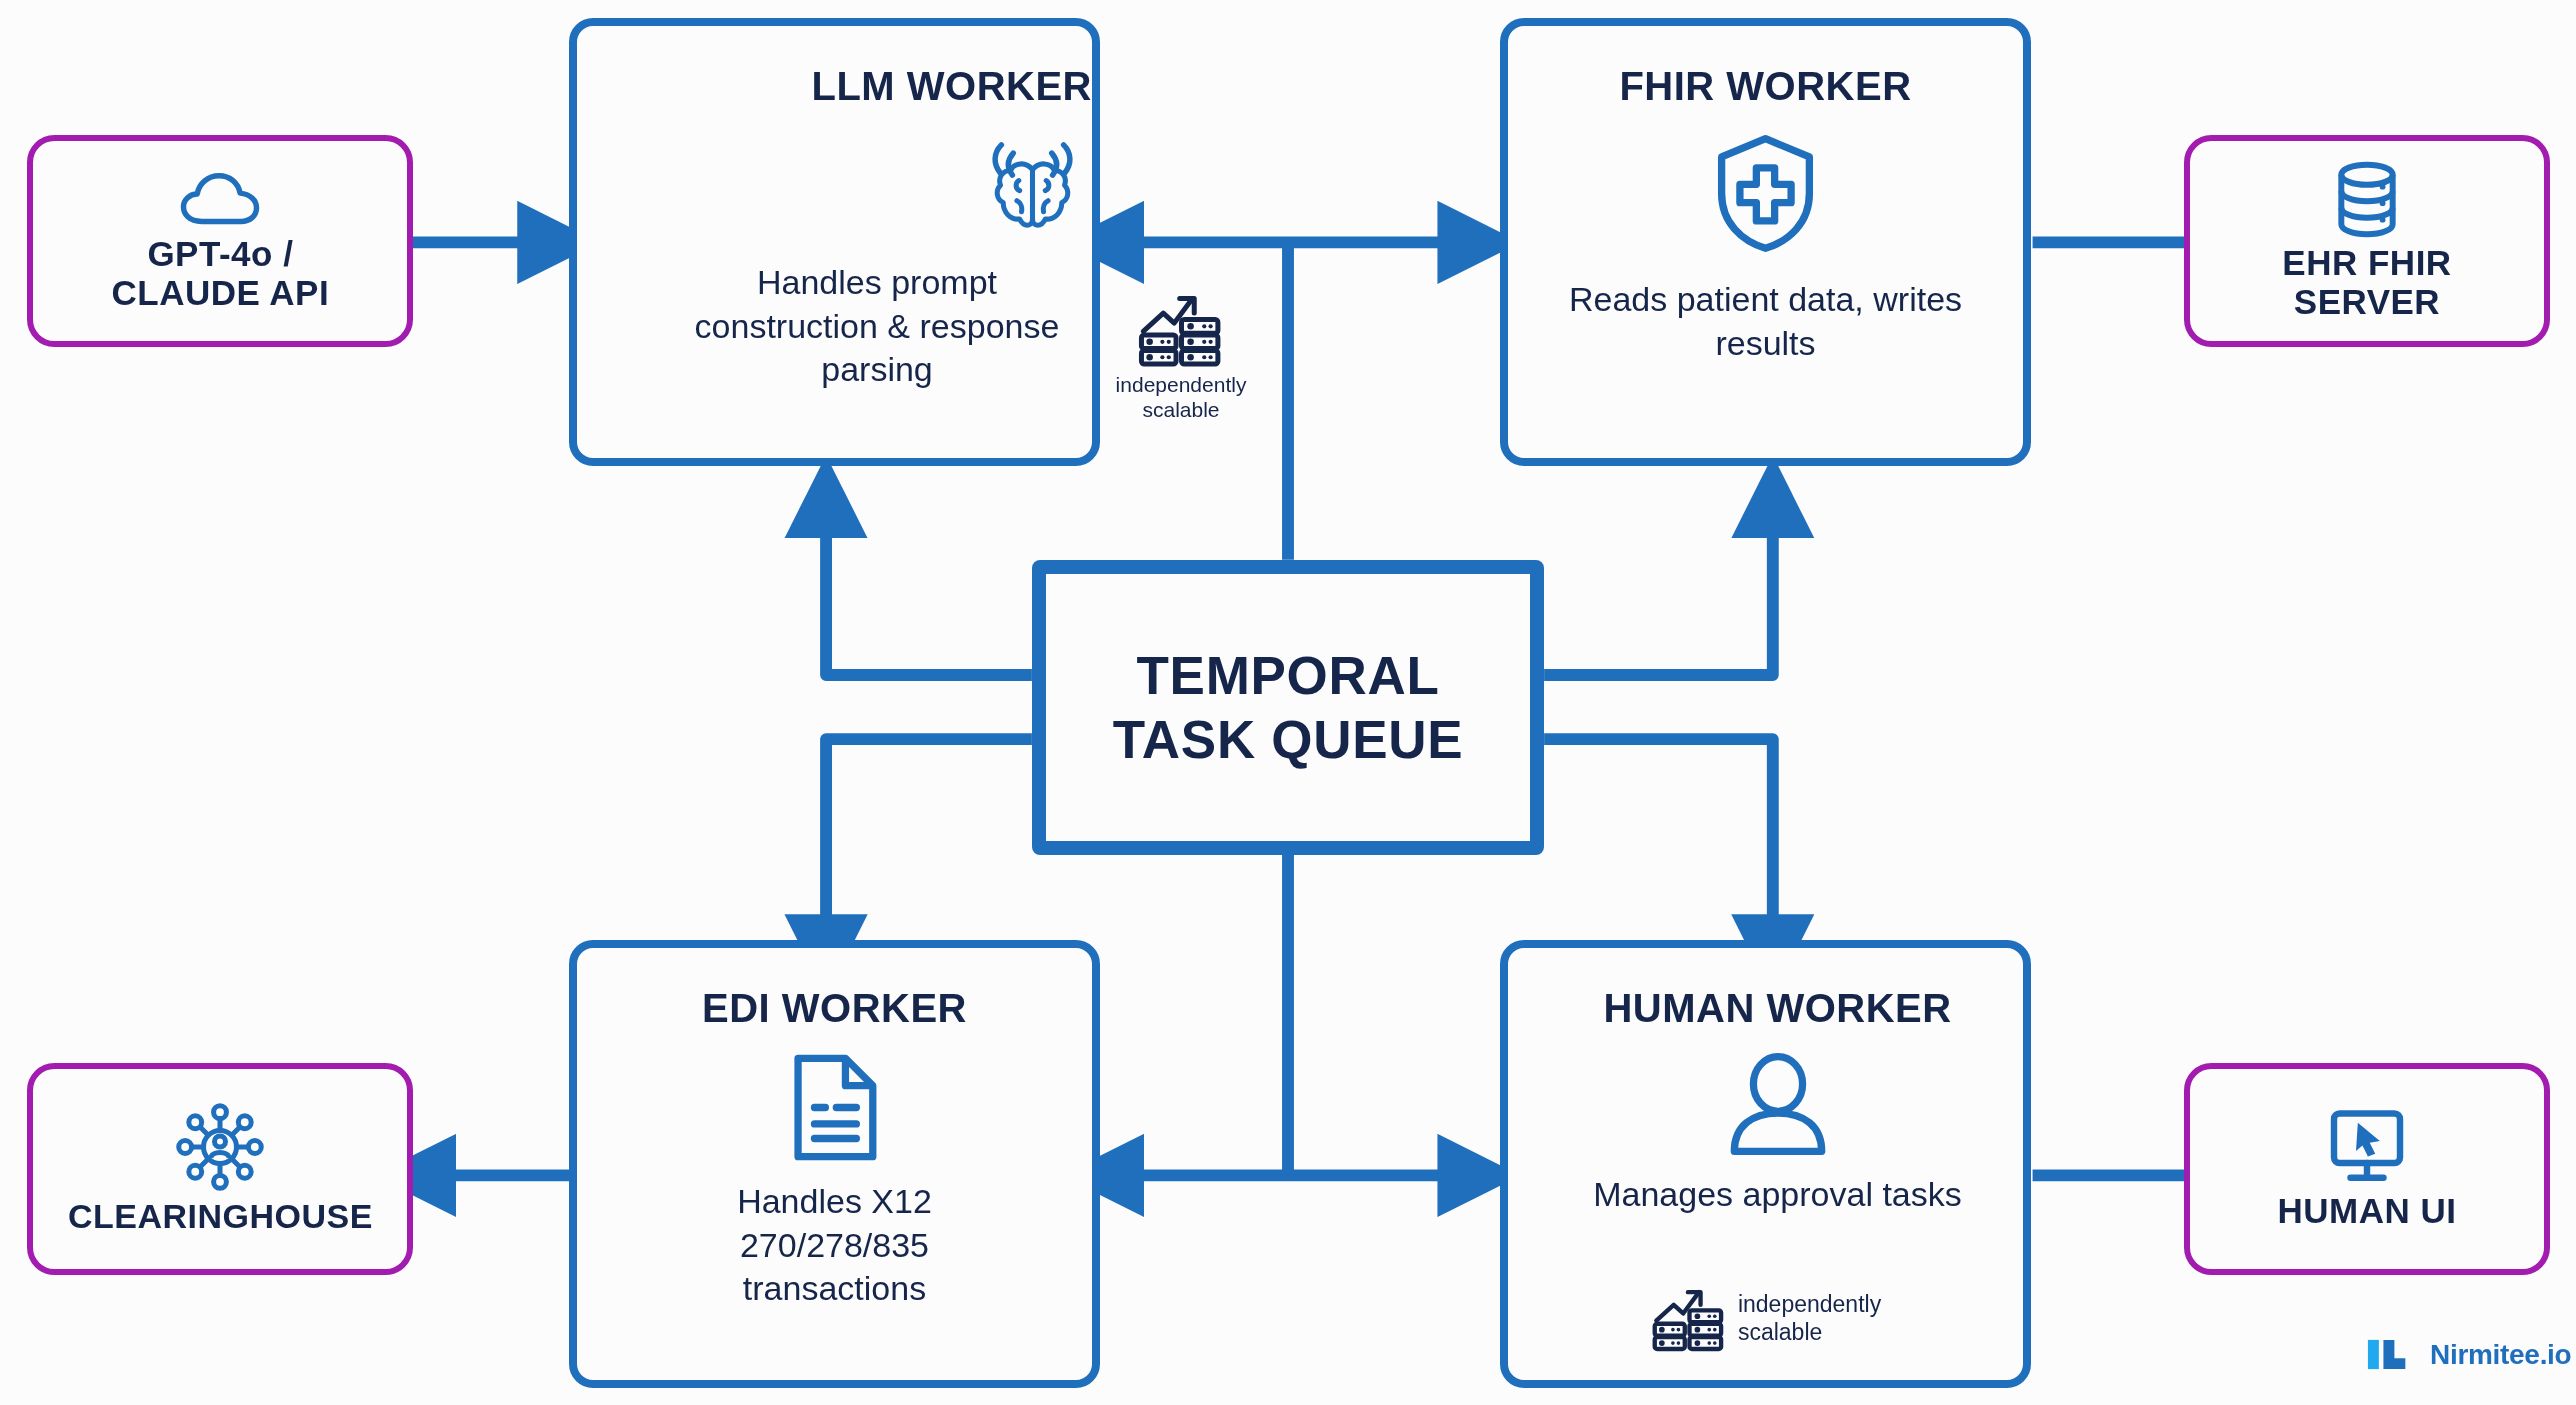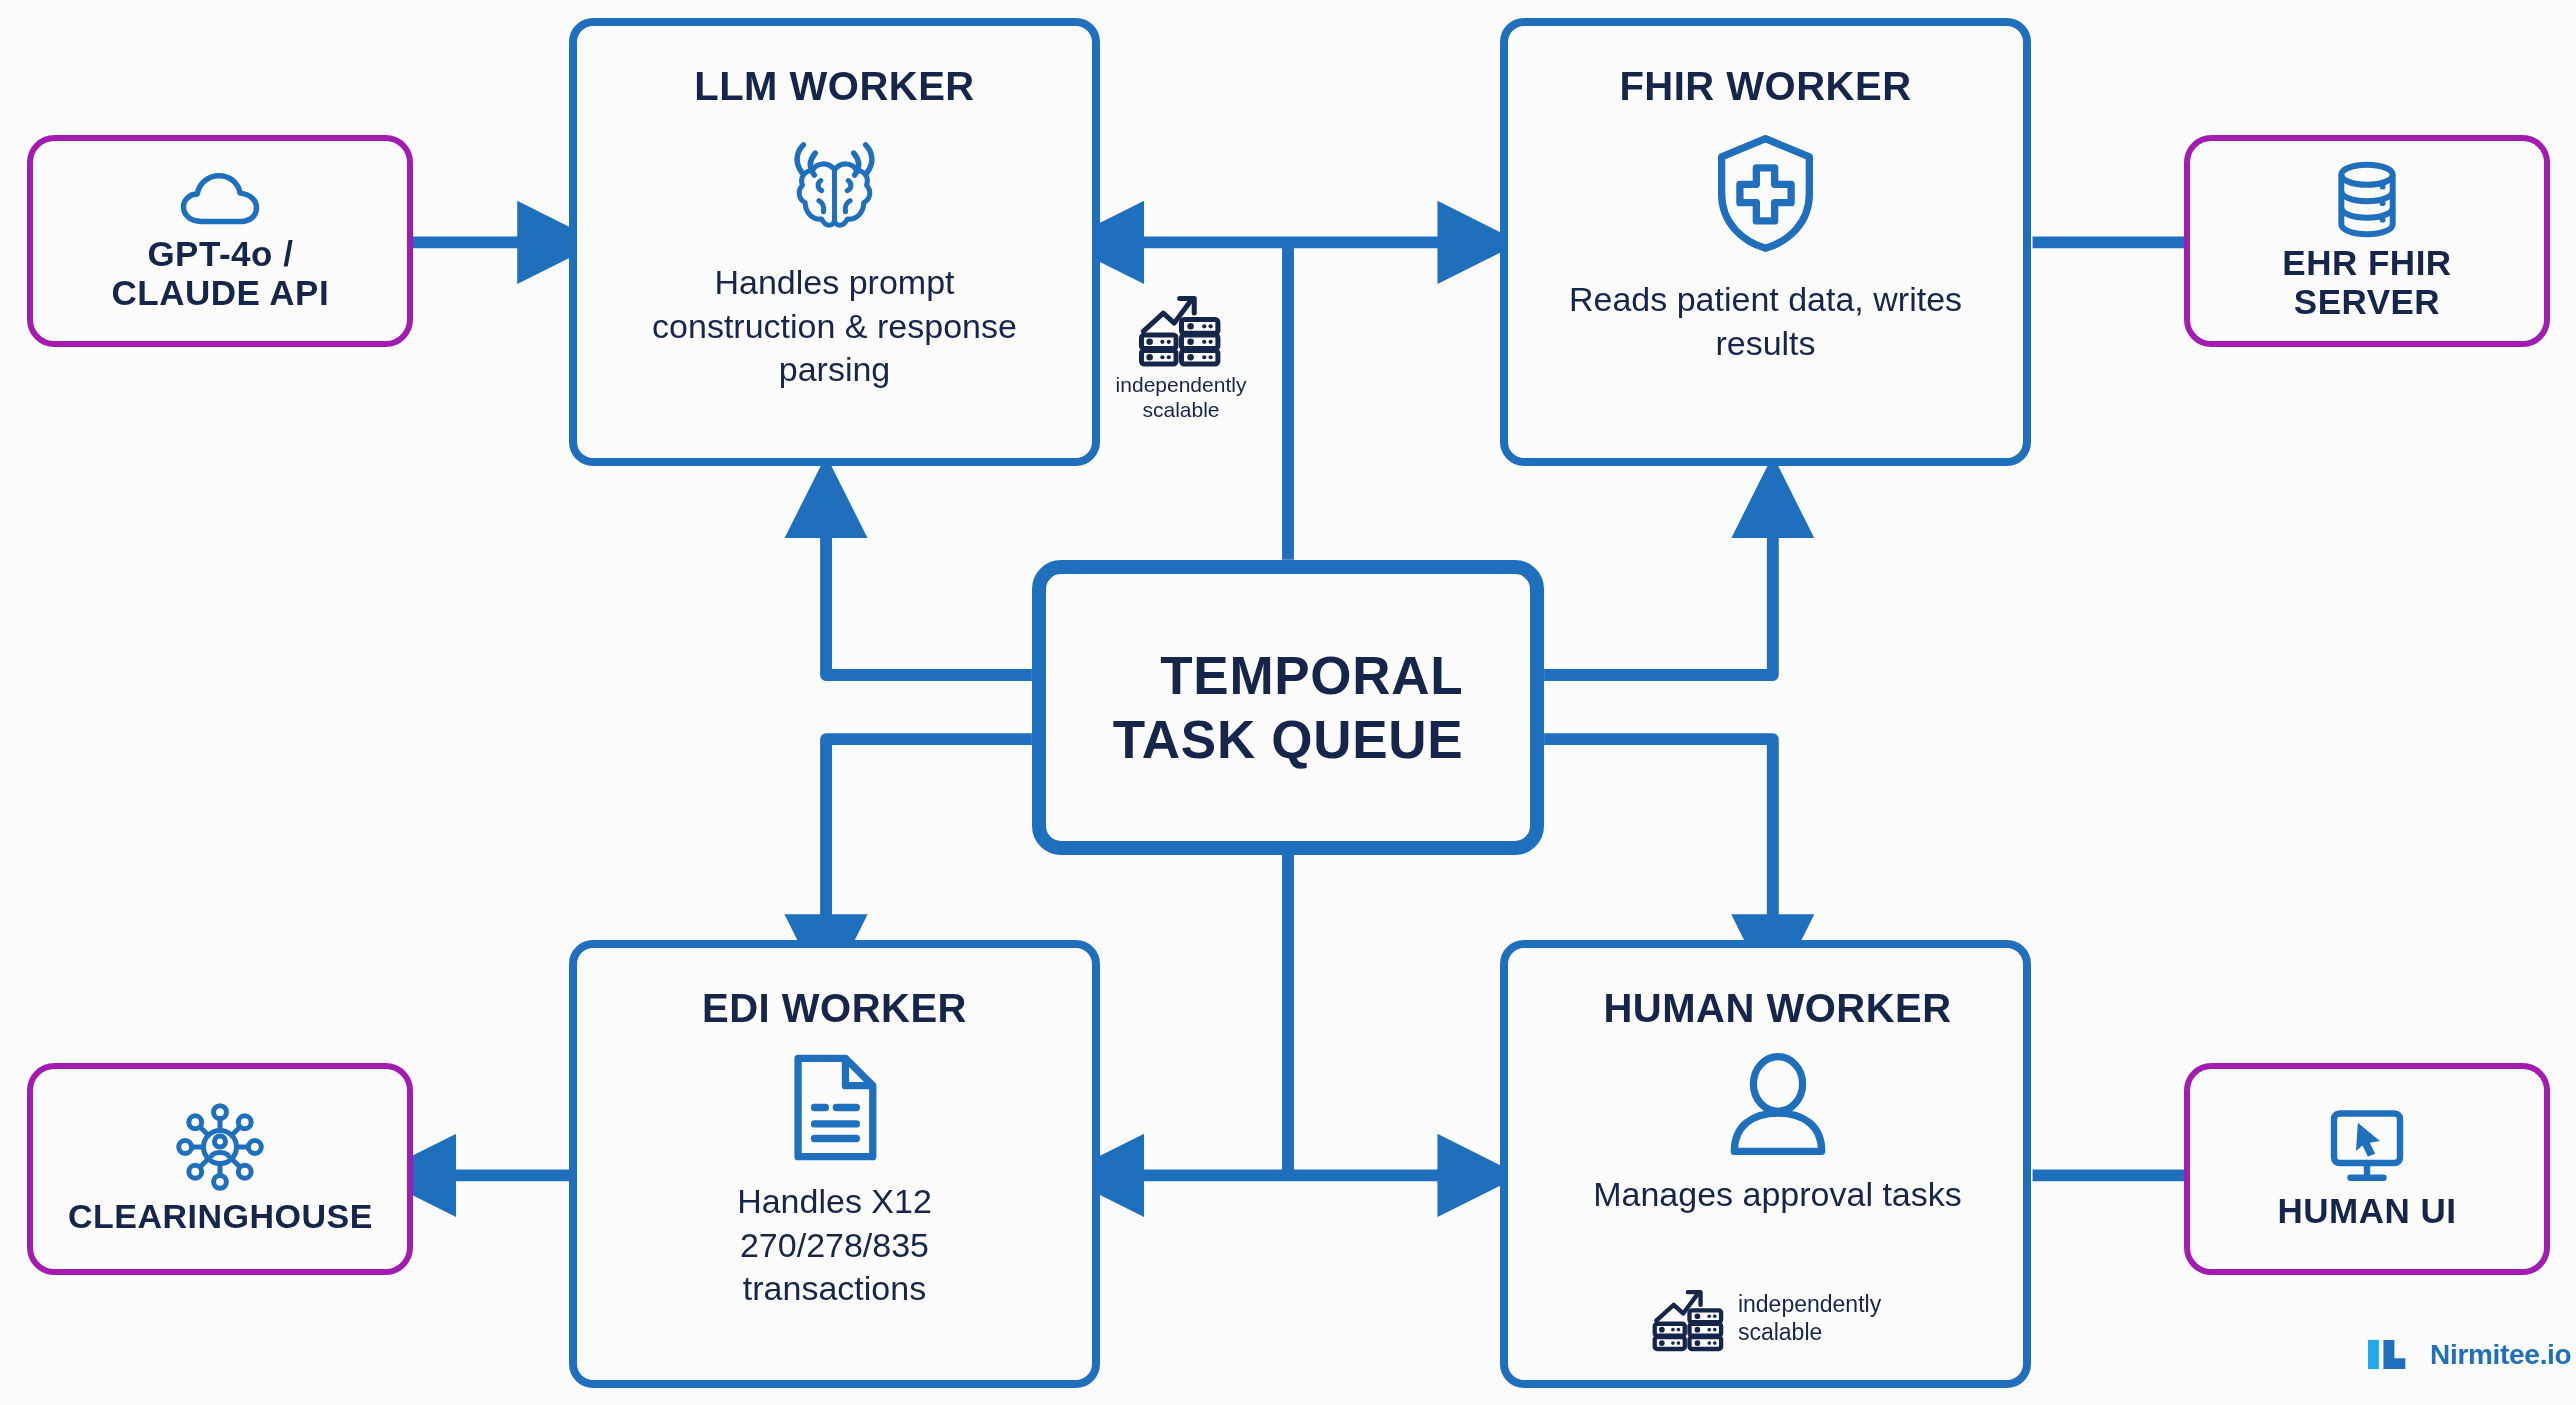--- a/index.html
+++ b/index.html
@@ -32,22 +32,21 @@
     border: 6px solid #a21caf;
     border-radius: 27.4px;
     justify-content: center;
   }
   .node.blue {
     border: 8.2px solid #1f6fbd;
     border-radius: 24px;
   }
   .node.queue {
     border: 14.6px solid #1f6fbd;
-    border-radius: 29px;
-    text-align: right;
+    border-radius: 8px;
   }
   .node-title {
     font-weight: bold;
     color: #16254a;
     letter-spacing: 0.5px;
     line-height: 1.12;
   }
   .node-desc {
     color: #16254a;
     line-height: 1.28;
@@ -158,21 +157,21 @@
     <div class="icon-wrap small-icon">
       <svg width="84" height="59" viewBox="0 0 92 64">
         <path d="M26 56 C12 56 6 48 6 40 C6 32 13 26 21 26 C23 14 33 6 45 6
                  C57 6 66 14 68 25 C79 26 86 33 86 41 C86 50 79 56 69 56 Z" fill="none" stroke="#1f6fbd" stroke-width="6" stroke-linejoin="round"></path>
       </svg>
     </div>
     <div class="node-title small-title" style="white-space:pre-line;">GPT-4o /
 CLAUDE API</div>
   </div>
 
-  <div class="node blue" style="left:569px; top:18.3px; width:531px; height:448px; justify-content:flex-start; padding-top:38px;">
+  <div class="node blue" style="left:569px; top:18.3px; width:531px; height:448px; justify-content:flex-start; padding-top:38px;align-items:flex-end;">
     <div class="node-title worker-title">LLM WORKER</div>
     <div class="icon-wrap" style="margin:24px 0 20px;">
       <svg width="119" height="108" viewBox="0 0 130 118">
 
         <g fill="none" stroke="#1f6fbd" stroke-width="6" stroke-linecap="round">
           <path d="M30 44 C22 34 22 22 31 13"></path>
           <path d="M43 46 C37 38 37 30 44 22"></path>
           <path d="M100 44 C108 34 108 22 99 13"></path>
           <path d="M87 46 C93 38 93 30 86 22"></path>
         </g>

